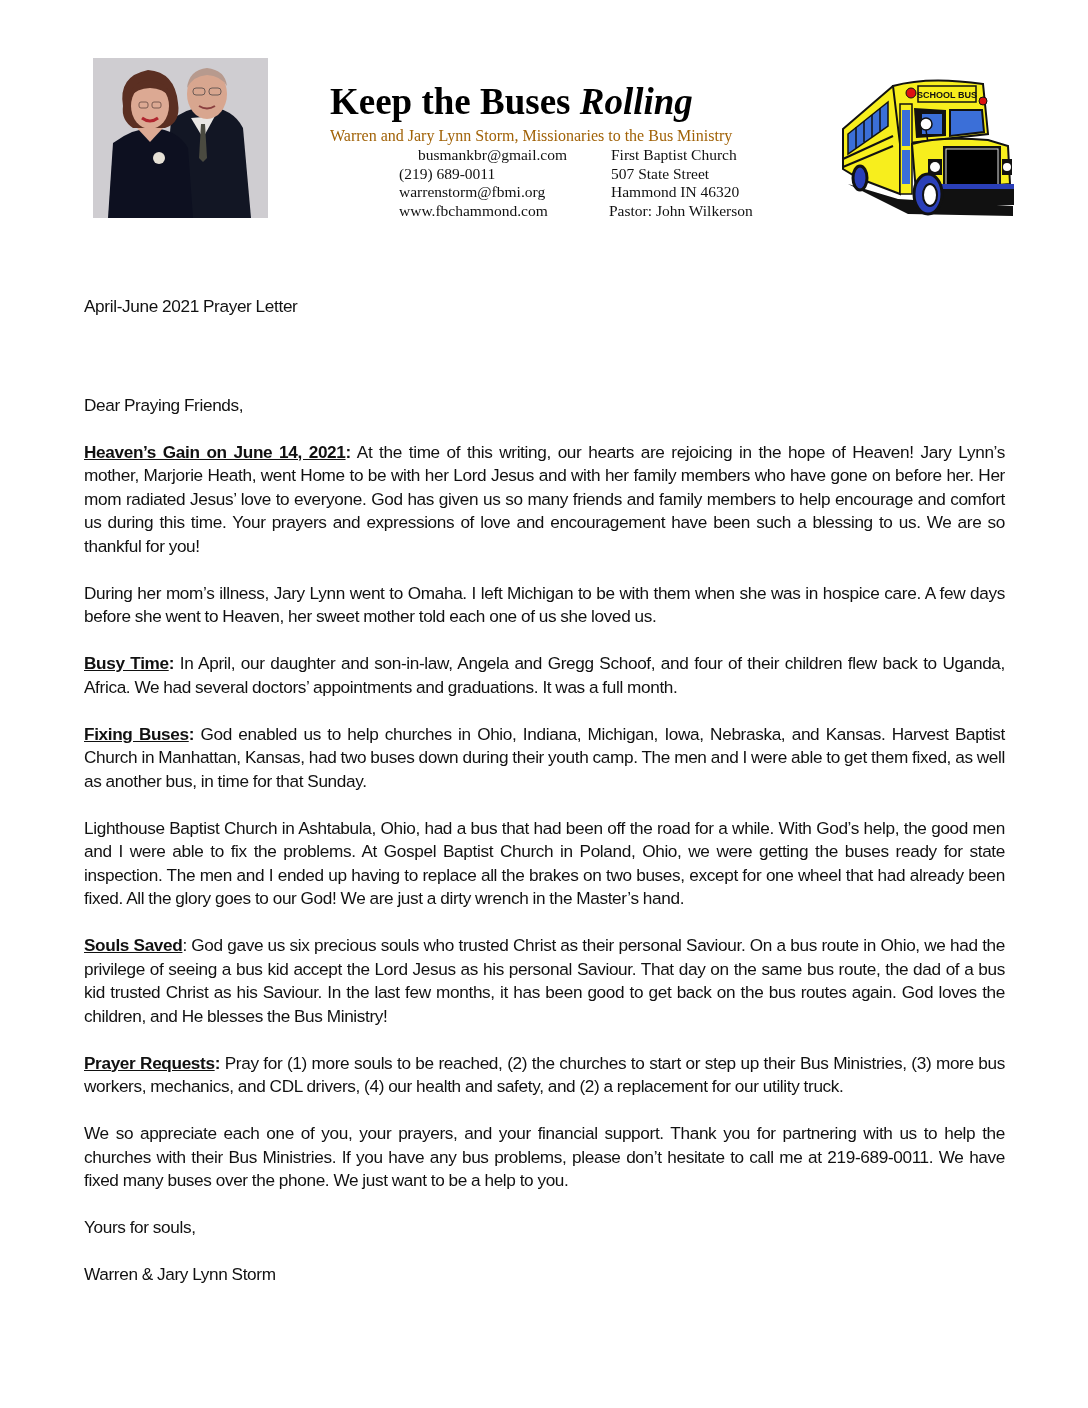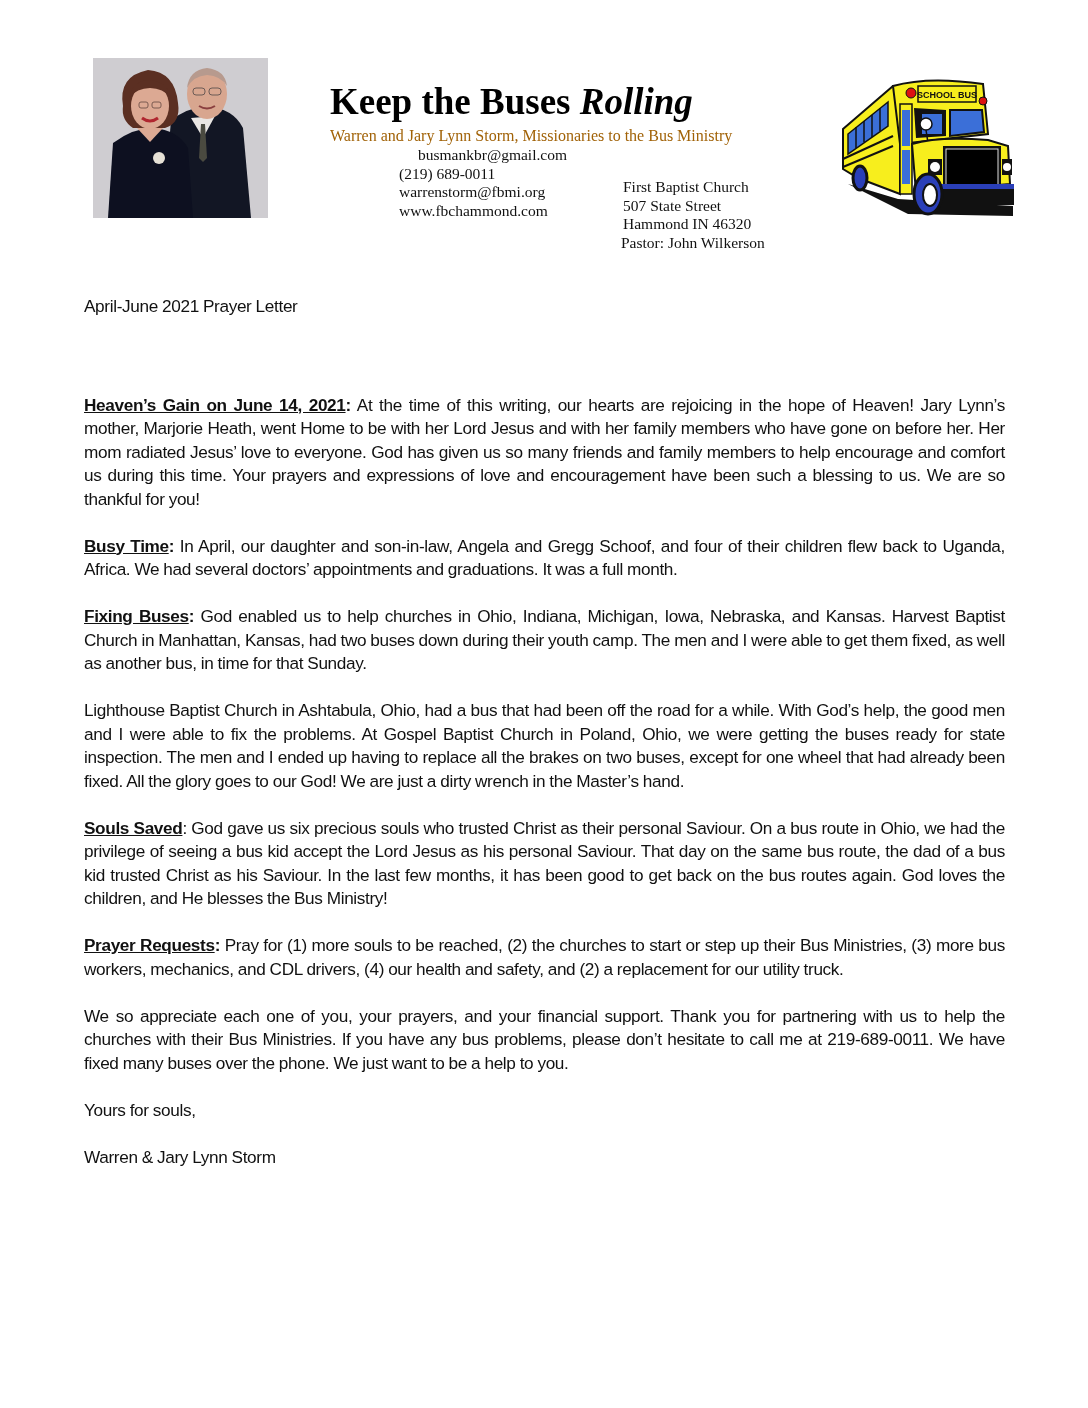--- a/index.html
+++ b/index.html
@@ -4,21 +4,21 @@
 <style>
   html, body { margin: 0; padding: 0; background: #ffffff; }
   body { width: 1088px; height: 1408px; position: relative; overflow: hidden; color: #111; }
   .photo { position: absolute; left: 93px; top: 58px; width: 175px; height: 160px; background: #cfcdd0; overflow: hidden; }
   .header-text { position: absolute; left: 330px; top: 80px; width: 500px; font-family: "Liberation Serif", serif; }
   .title { font-size: 37px; font-weight: bold; line-height: 44px; margin: 0; color: #000; }
   .title em { font-style: italic; }
   .subtitle { font-size: 16px; line-height: 18px; margin-top: 3px; color: #a16207; }
   .contacts { position: absolute; left: 399px; top: 146px; width: 400px; font-family: "Liberation Serif", serif; font-size: 15.5px; line-height: 18.6px; color: #111; }
   .contacts .col1 { position: absolute; left: 0; top: 0; width: 205px; }
-  .contacts .col2 { position: absolute; left: 224px; top: 0; width: 200px; margin-top: 32px; }
+  .contacts .col2 { position: absolute; left: 212px; top: 0; width: 200px; }
   .contacts div div { white-space: nowrap; }
   .bus { position: absolute; left: 838px; top: 74px; width: 180px; height: 148px; }
   .letter { position: absolute; left: 80px; top: 291px; width: 929px; font-family: "Liberation Sans Narrow", "Liberation Sans", sans-serif; font-size: 17.2px; line-height: 23.5px; color: #111; }
   .letter p { margin: 4px; text-align: justify; letter-spacing: -0.35px; word-spacing: -0.3px; }
   .heading { font-weight: bold; text-decoration: underline; }
   .p-date { margin-bottom: 75px !important; }
   .gap { margin-bottom: 23.5px !important; }
 </style>
 </head>
 <body>
@@ -118,23 +118,25 @@
     <rect x="84" y="115" width="92" height="16" fill="#111"></rect>
 
     <ellipse cx="90" cy="120" rx="14" ry="20" fill="#2a3fb8" stroke="#111" stroke-width="3"></ellipse>
     <ellipse cx="92" cy="121" rx="7" ry="11" fill="#fff" stroke="#111" stroke-width="2"></ellipse>
     <ellipse cx="22" cy="104" rx="7" ry="12" fill="#2a3fb8" stroke="#111" stroke-width="3"></ellipse>
   </svg>
 </div>
 
 <div class="letter">
   <p class="p-date">April-June 2021 Prayer Letter</p>
+  <p class="gap">Dear Praying Friends,</p>
 
   <p class="gap"><span class="heading">Heaven’s Gain on June 14, 2021</span><b>:</b><span>  At the time of this writing, our hearts are rejoicing in the hope of Heaven! Jary Lynn’s mother, Marjorie Heath, went Home to be with her Lord Jesus and with her family members who have gone on before her. Her mom radiated Jesus’ love to everyone. God has given us so many friends and family members to help encourage and comfort us during this time. Your prayers and expressions of love and encouragement have been such a blessing to us. We are so thankful for you!</span></p>
 
+  <p class="gap"><span>During her mom’s illness, Jary Lynn went to Omaha. I left Michigan to be with them when she was in hospice care. A few days before she went to Heaven, her sweet mother told each one of us she loved us.</span></p>
 
   <p class="gap"><span class="heading">Busy Time</span><b>:</b><span> In April, our daughter and son-in-law, Angela and Gregg Schoof, and four of their children flew back to Uganda, Africa. We had several doctors’ appointments and graduations. It was a full month.</span></p>
 
   <p class="gap"><span class="heading">Fixing Buses</span><b>:</b><span>  God enabled us to help churches in Ohio, Indiana, Michigan, Iowa, Nebraska, and Kansas. Harvest Baptist Church in Manhattan, Kansas, had two buses down during their youth camp. The men and I were able to get them fixed, as well as another bus, in time for that Sunday.</span></p>
 
   <p class="gap"><span>Lighthouse Baptist Church in Ashtabula, Ohio, had a bus that had been off the road for a while. With God’s help, the good men and I were able to fix the problems. At Gospel Baptist Church in Poland, Ohio, we were getting the buses ready for state inspection. The men and I ended up having to replace all the brakes on two buses, except for one wheel that had already been fixed. All the glory goes to our God! We are just a dirty wrench in the Master’s hand.</span></p>
 
   <p class="gap"><span class="heading">Souls Saved</span><span>:</span><span>  God gave us six precious souls who trusted Christ as their personal Saviour. On a bus route in Ohio, we had the privilege of seeing a bus kid accept the Lord Jesus as his personal Saviour. That day on the same bus route, the dad of a bus kid trusted Christ as his Saviour. In the last few months, it has been good to get back on the bus routes again. God loves the children, and He blesses the Bus Ministry!</span></p>
 
   <p class="gap"><span class="heading">Prayer Requests</span><b>:</b><span>  Pray for (1) more souls to be reached, (2) the churches to start or step up their Bus Ministries, (3) more bus workers, mechanics, and CDL drivers, (4) our health and safety, and (2) a replacement for our utility truck.</span></p>

